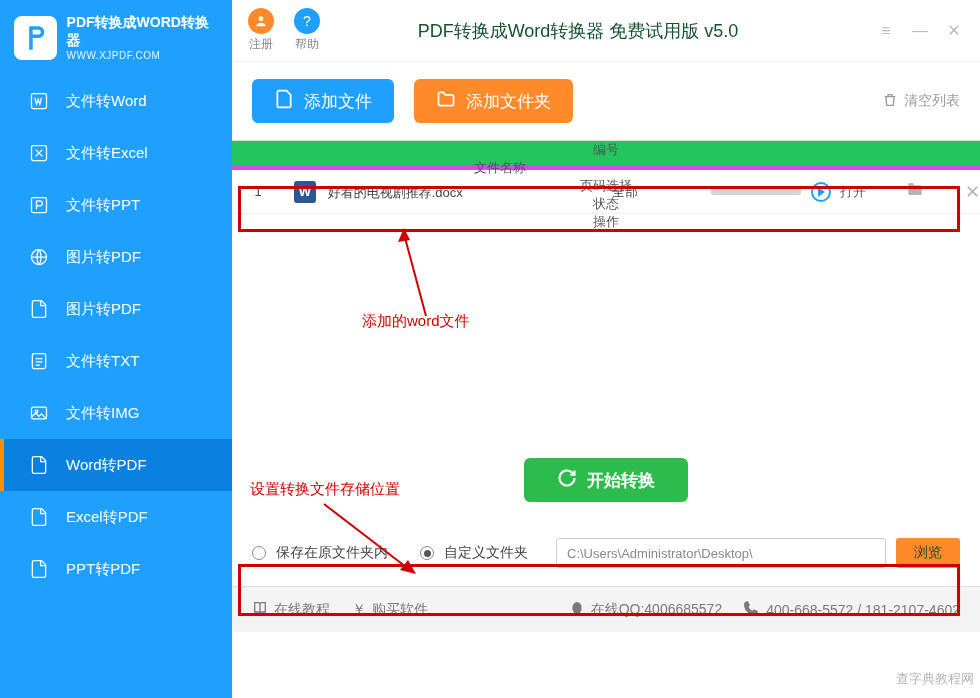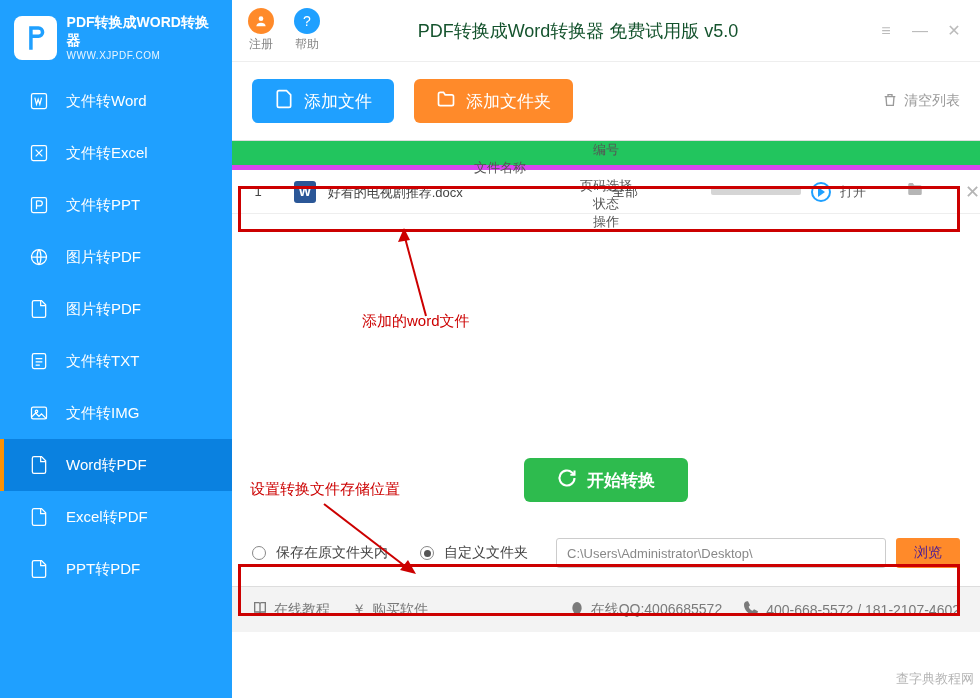--- a/index.html
+++ b/index.html
@@ -64,21 +64,21 @@
 .annot-arrow2 { position: absolute; left: 316px; top: 500px; pointer-events: none; }
 .annot-box2 { position: absolute; left: 238px; top: 564px; width: 722px; height: 52px; border: 3px solid #c00; pointer-events: none; }
 
 .convert-row { display: flex; justify-content: center; padding: 18px 0; }
 .btn-convert { height: 44px; width: 164px; justify-content: center; }
 
 .save-row { display: flex; align-items: center; padding: 18px 20px; gap: 10px; font-size: 14px; color: #444; }
 .radio { width: 14px; height: 14px; border: 1px solid #888; border-radius: 50%; display: inline-flex; align-items: center; justify-content: center; }
 .radio.checked::after { content: ""; width: 7px; height: 7px; background: #555; border-radius: 50%; }
 .path-input { flex: 1; height: 30px; border: 1px solid #ccc; border-radius: 3px; padding: 0 10px; color: #888; font-size: 13px; display: flex; align-items: center; }
-.browse-btn { width: 64px; height: 30px; background: #ff8a2a; color: #4c1d95; border-radius: 3px; display: flex; align-items: center; justify-content: center; font-size: 14px; cursor: pointer; }
+.browse-btn { width: 64px; height: 30px; background: #ff8a2a; color: #14532d; border-radius: 3px; display: flex; align-items: center; justify-content: center; font-size: 14px; cursor: pointer; }
 
 .footer { height: 46px; background: #f3f3f3; border-top: 1px solid #ddd; display: flex; align-items: center; padding: 0 20px; gap: 22px; font-size: 14px; color: #7a7a7a; }
 .footer-spacer { flex: 1; }
 .footer-item { display: flex; align-items: center; gap: 6px; }
 
 .watermark { position: absolute; right: 6px; bottom: 10px; font-size: 13px; color: rgba(120,120,120,0.55); }
 </style>
 </head>
 <body>
 

